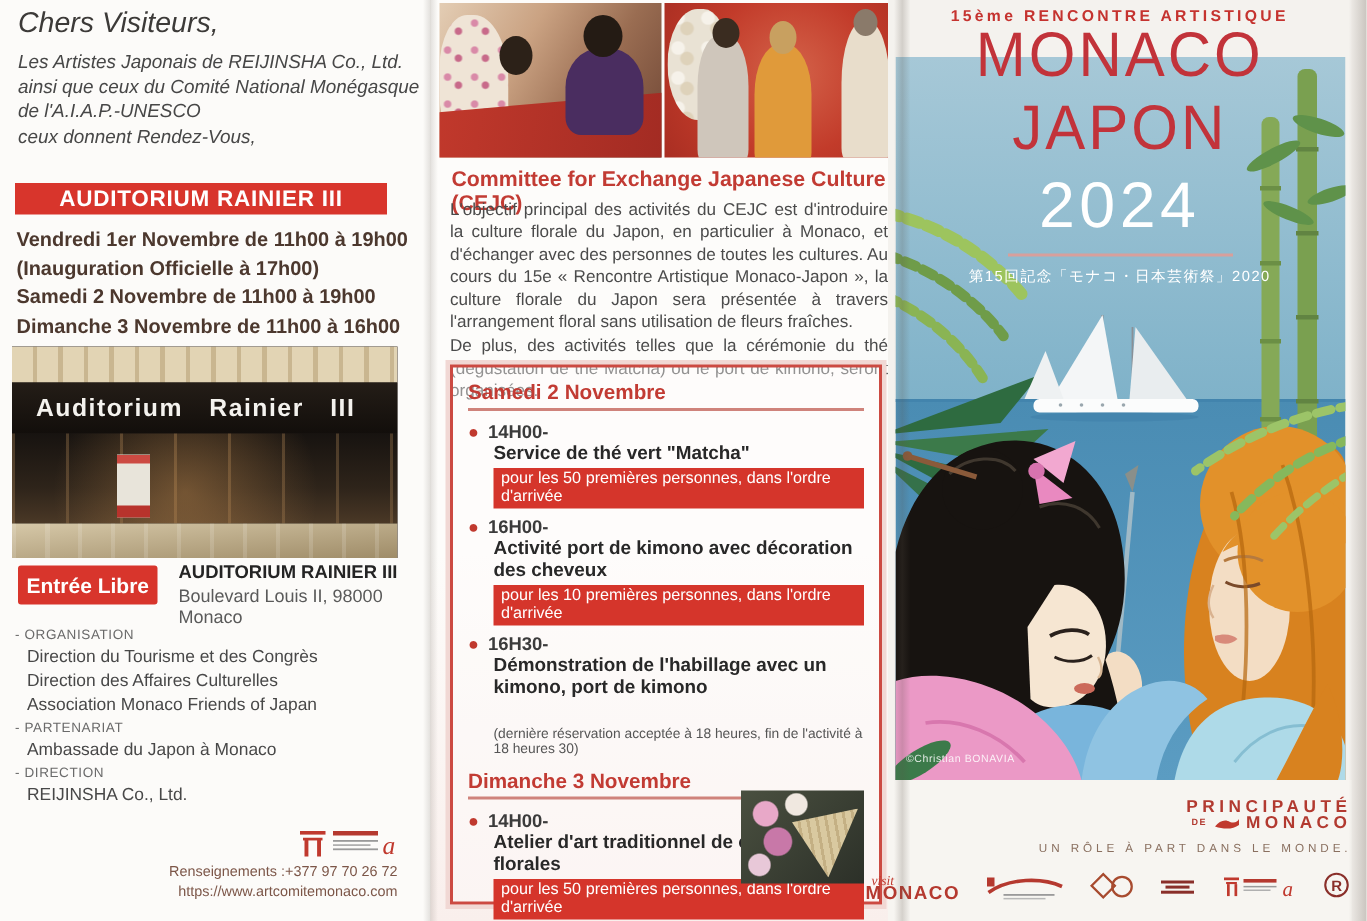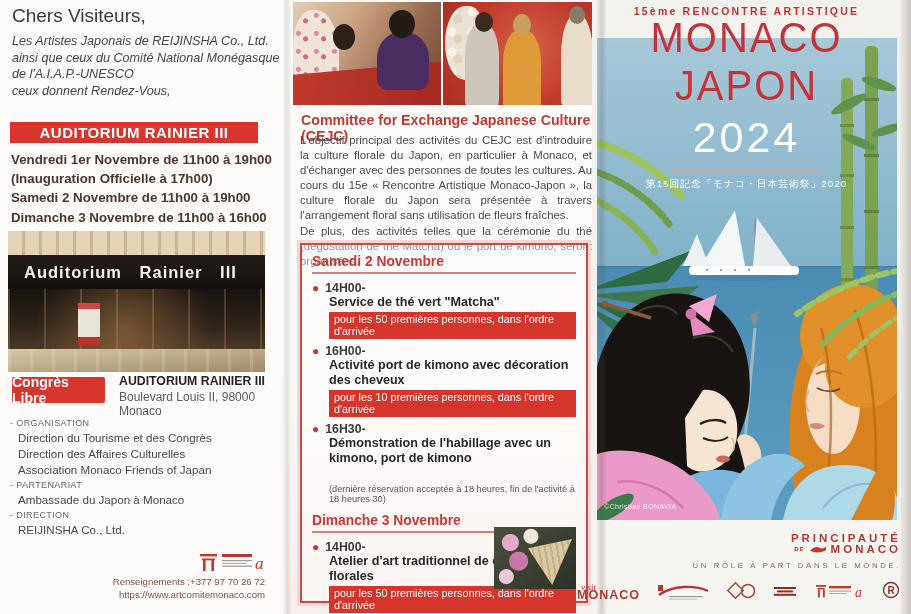--- a/index.html
+++ b/index.html
@@ -2,21 +2,21 @@
 <html><head>
 <meta charset="utf-8">
 <style>
   html,body{margin:0;padding:0;background:#dedbd6;}
   .page{position:relative;width:911px;height:614px;background:#f2efeb;overflow:hidden;
         font-family:"Liberation Sans",sans-serif;}
   .abs{position:absolute;}
 
   
   .panel-left{left:0;top:0;width:287px;height:614px;background:#fcfbf9;}
-  .greeting{left:12px;top:5px;font-size:19px;color:#3c3a38;}
+  .greeting{left:12px;top:5px;font-style:italic;font-size:19px;color:#3c3a38;}
   .intro{left:12px;top:33px;font-style:italic;font-size:12.6px;line-height:16.5px;color:#474747;}
   .dates-line{left:10px;top:91px;font-style:italic;font-weight:bold;font-size:19.5px;color:#1d1c1b;}
   .banner{left:10px;top:122px;width:248px;height:21px;background:#d8352c;color:#fff;
           font-weight:bold;font-size:15px;letter-spacing:.5px;display:flex;align-items:center;justify-content:center;}
   .sched{left:11px;top:150px;font-weight:bold;font-size:13.3px;line-height:19.2px;color:#4c382e;}
   .photo-aud{left:8px;top:231px;width:257px;height:141px;overflow:hidden;background:#1c1712;}
   .aud-ceiling{left:0;top:0;width:257px;height:24px;
      background:repeating-linear-gradient(90deg,#e2d4b4 0 14px,#c9b690 14px 17px);}
   .aud-sign{left:0;top:24px;width:257px;height:34px;background:linear-gradient(#241d17,#120e0b);
      color:#f4f2ee;font-weight:bold;font-size:16.5px;letter-spacing:1px;word-spacing:12px;
@@ -145,21 +145,21 @@
     </div>
 
     <div class="abs photo-aud">
       <div class="abs aud-ceiling"></div>
       <div class="abs aud-sign">Auditorium Rainier III</div>
       <div class="abs aud-glass"></div>
       <div class="abs aud-banner"></div>
       <div class="abs aud-floor"></div>
     </div>
 
-    <div class="abs entry-badge">Congrès Libre</div>
+    <div class="abs entry-badge">Entrée Libre</div>
     <div class="abs venue-name">AUDITORIUM RAINIER III</div>
     <div class="abs venue-addr">Boulevard Louis II, 98000 Monaco</div>
 
     <div class="abs sec-label" style="top:418px">- ORGANISATION</div>
     <div class="abs sec-items" style="top:430px">
       <div>Direction du Tourisme et des Congrès</div>
       <div>Direction des Affaires Culturelles</div>
       <div>Association Monaco Friends of Japan</div>
     </div>
     <div class="abs sec-label" style="top:480px">- PARTENARIAT</div>

